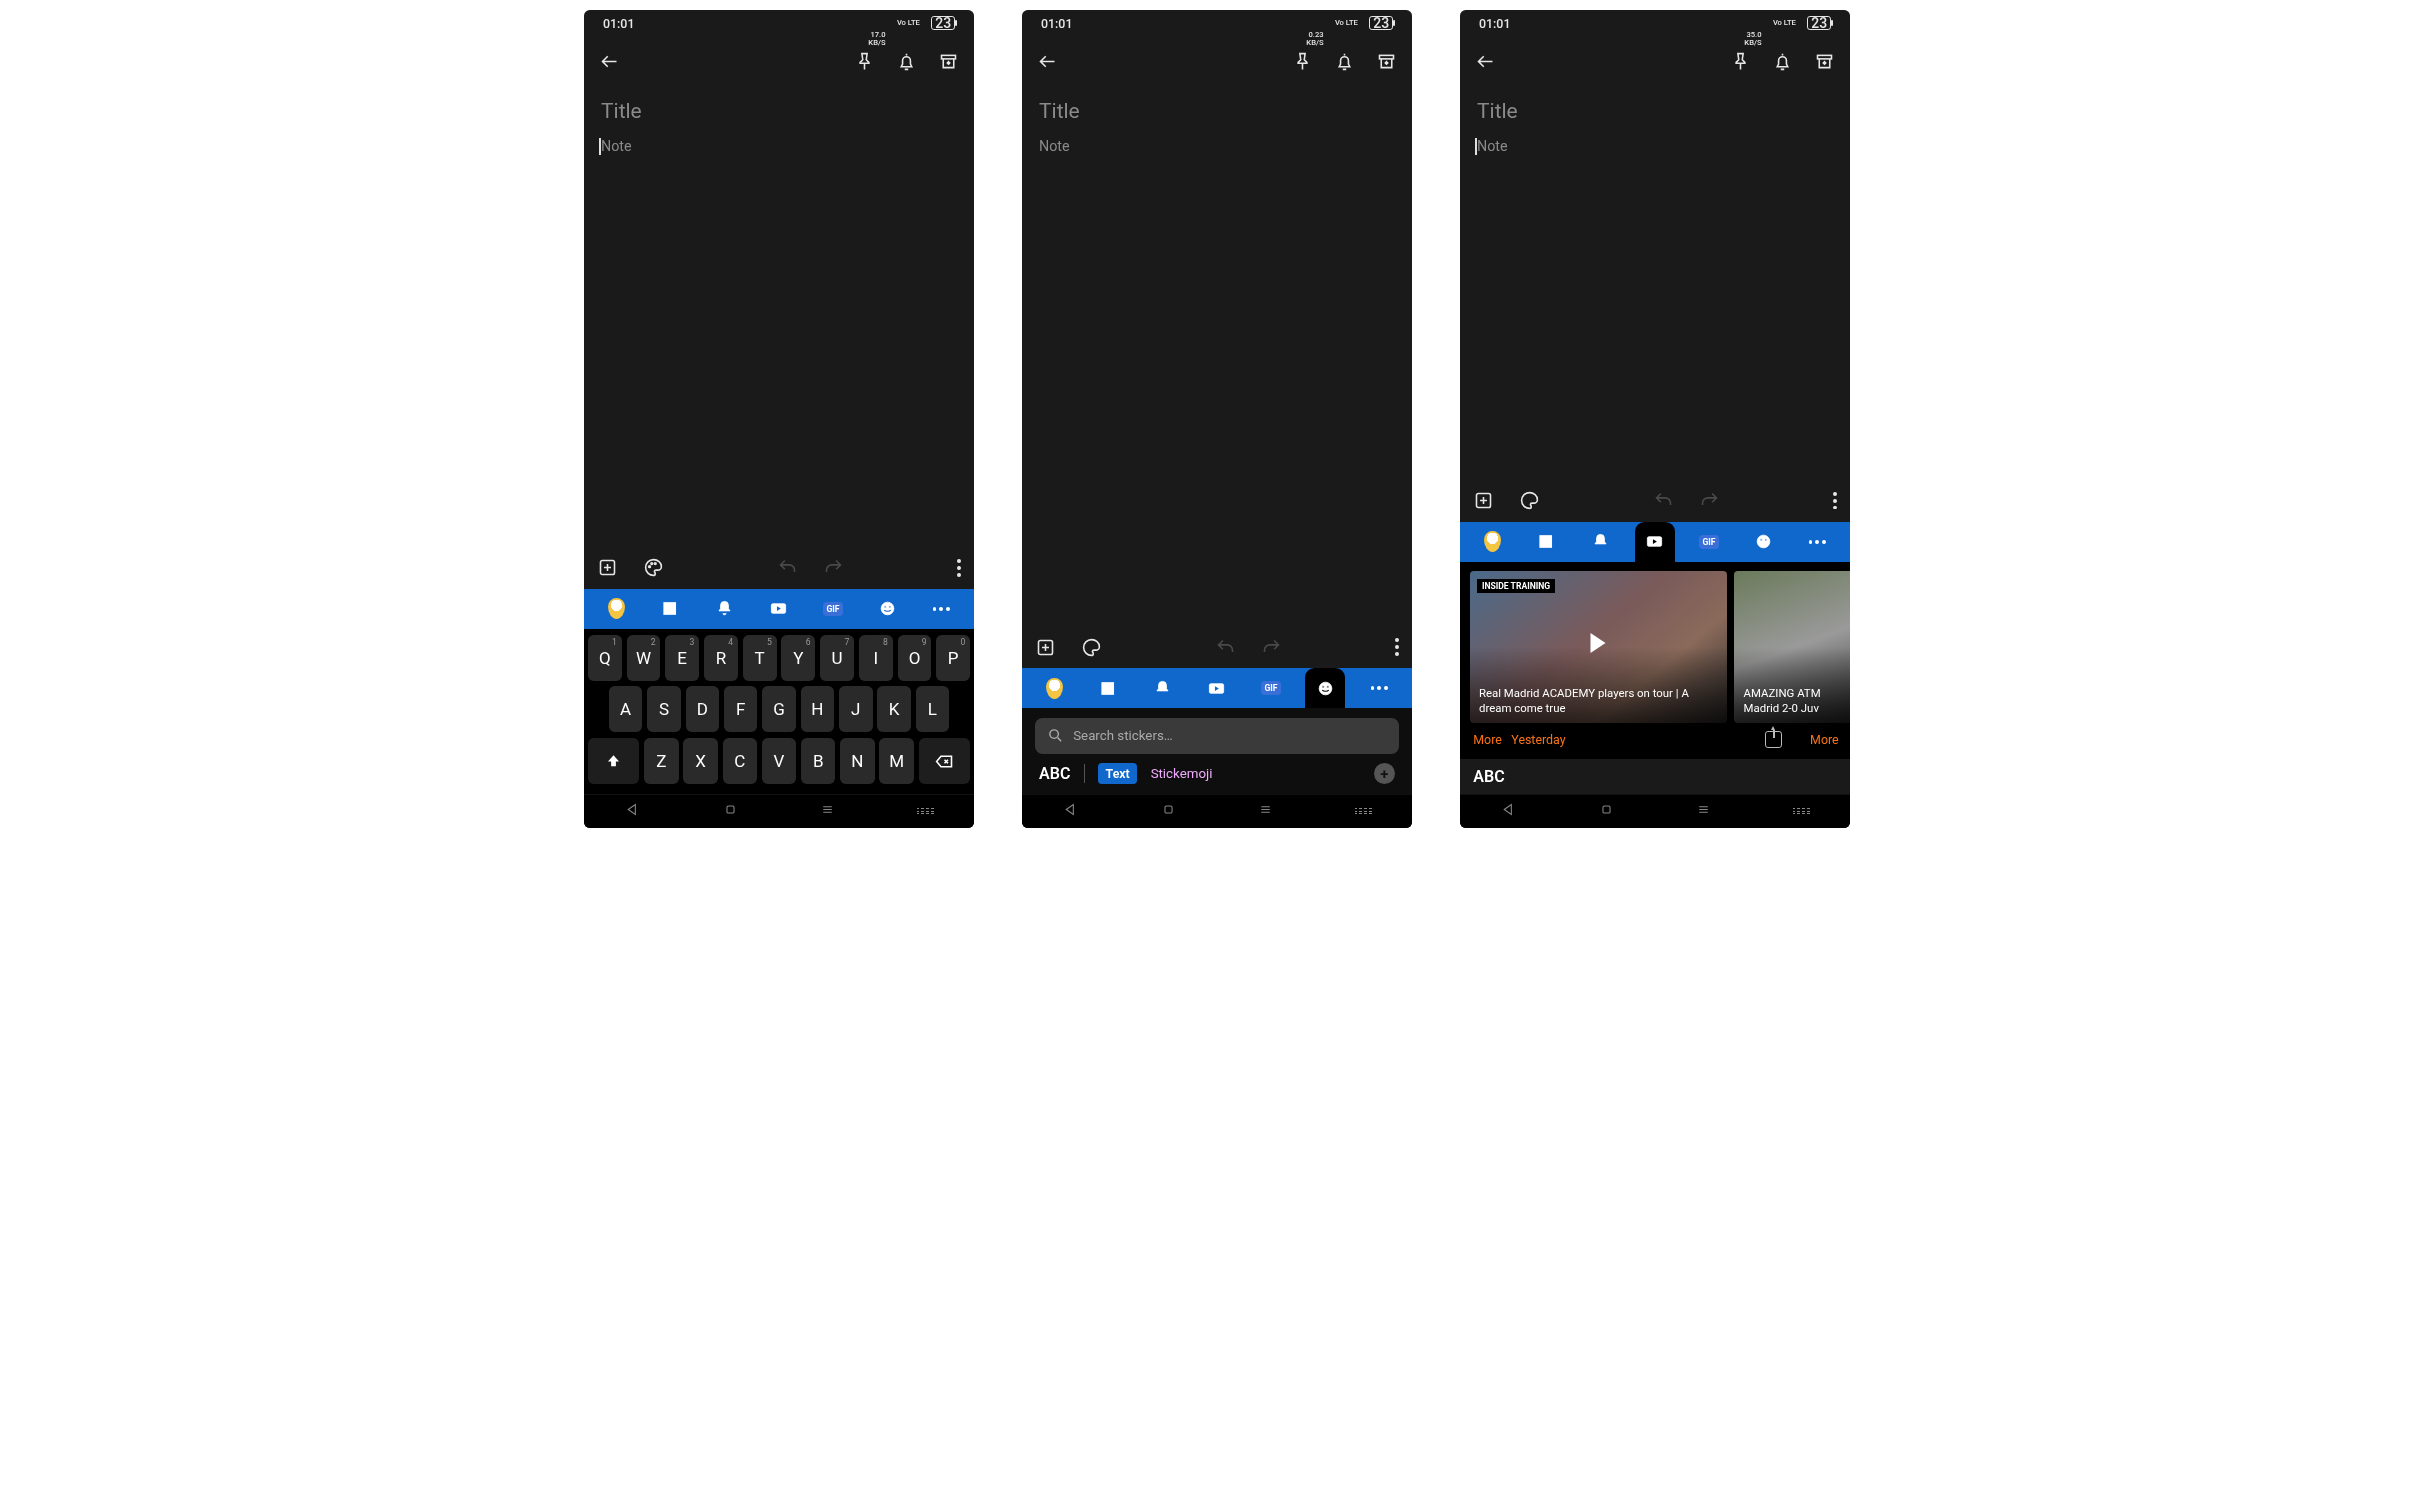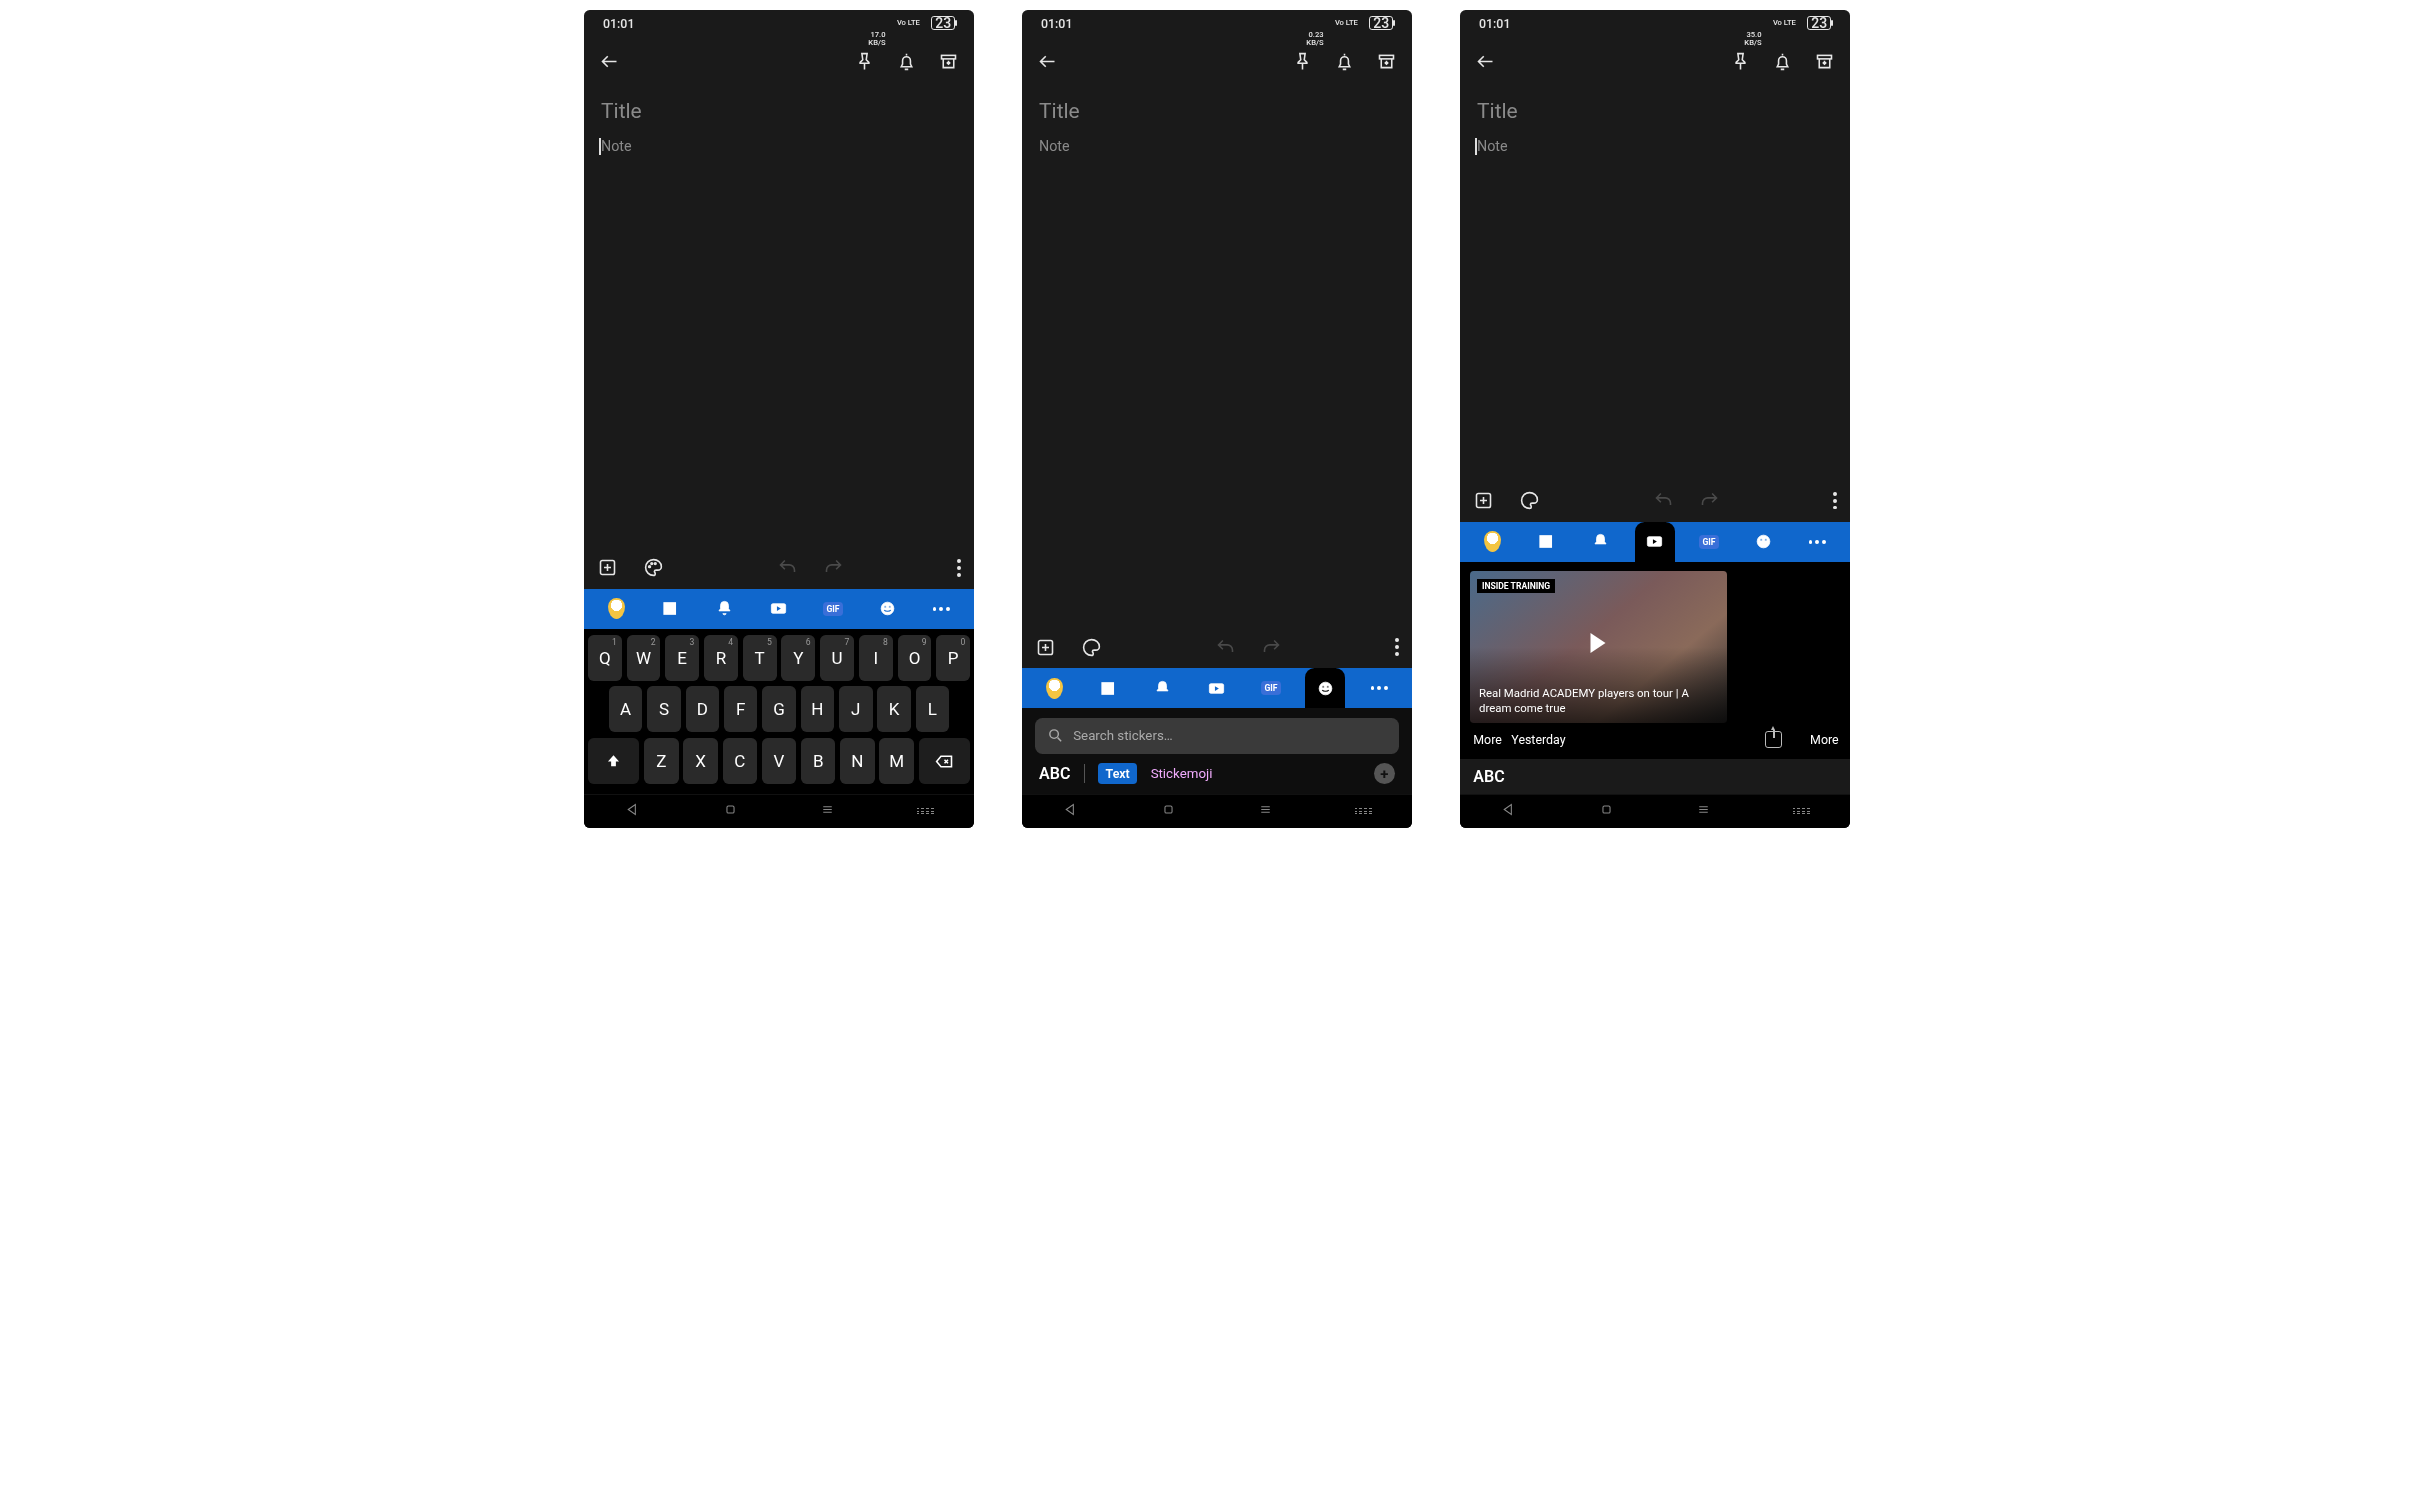--- a/index.html
+++ b/index.html
@@ -110,21 +110,21 @@
   .video-panel{ background:#000; padding:9.5px 0 5.7px 9.5px;}
   .video-row{ display:flex; gap:7.6px; overflow:hidden;}
   .vcard{ width:257px; height:152px; flex-shrink:0; position:relative; border-radius:3.8px;
     background:linear-gradient(140deg,#4a6a8a 0%, #7a5a5a 45%, #8a6a5a 70%, #2a2a2a 100%); display:flex; align-items:flex-end;}
   .vcard.second{ width:124px; background:linear-gradient(160deg,#6a7a5a,#9a9a9a,#2a2a2a);}
   .vcard .ptitle{ color:#fff; font-size:11.4px; padding:7.6px 9.5px; line-height:1.3; z-index:2;}
   .vcard::after{ content:""; position:absolute; inset:0; background:linear-gradient(transparent 50%, rgba(0,0,0,.7)); }
   .play-ov{ position:absolute; top:50%; left:50%; transform:translate(-50%,-70%); width:0;height:0;
     border-left:15px solid #fff; border-top:10.5px solid transparent; border-bottom:10.5px solid transparent; z-index:2;}
   .tag-inside{ position:absolute; top:7.6px; left:7.6px; background:#000; color:#fff; font-size:8.6px; padding:1.9px 4.8px; font-weight:700; z-index:2;}
-  .video-meta{ display:flex; align-items:center; padding:7.6px 11.4px 5.7px 3.8px; color:#ffffff; font-size:12.4px; gap:9.5px;}
+  .video-meta{ display:flex; align-items:center; padding:7.6px 11.4px 5.7px 3.8px; color:#f97316; font-size:12.4px; gap:9.5px;}
   .video-meta .yest{ flex:1; text-align:left;}
   .share-sq{ width:17px;height:17px; border:1.4px solid #bbb; border-radius:2.9px; position:relative;}
   .share-sq::before{content:""; position:absolute; top:-5.7px; left:5.7px; width:0;height:0; border-left:2.9px solid transparent;border-right:2.9px solid transparent;border-bottom:4.8px solid #bbb;}
   .share-sq::after{content:""; position:absolute; top:-1.9px; left:7.6px; width:1.4px; height:7.6px; background:#bbb;}
   .abc-row{ padding:7.6px 13.3px; color:#fff; font-size:16px; font-weight:600;}
   
   .navbar{ height:34px; display:flex; justify-content:space-around; align-items:center; background:#000; border-top:1px solid #111;}
   .navbar .nb{ color:#666; }
   .navbar svg{ width:17px;height:17px; stroke:#888; fill:none; stroke-width:1.5;}
   .kbmini{ display:grid; grid-template-columns:repeat(4,2.9px); grid-template-rows:repeat(3,1px); gap:1.9px;}
@@ -605,20 +605,23 @@
         </div>
       </div>
   </div>
   <div class="video-panel">
     <div class="video-row">
       <div class="vcard">
         <div class="tag-inside">INSIDE TRAINING</div>
         <div class="play-ov"></div>
         <div class="ptitle">Real Madrid ACADEMY players on tour | A dream come true</div>
       </div>
+      <div class="vcard second">
+        <div class="ptitle">AMAZING ATM Madrid 2-0 Juv</div>
+      </div>
     </div>
     <div class="video-meta">
       <span>More</span>
       <span class="yest">Yesterday</span>
       <div class="share-sq"></div>
       <span style="margin-left:19px">More</span>
     </div>
   </div>
   <div class="abc-row">ABC</div>
   <div class="navbar">

